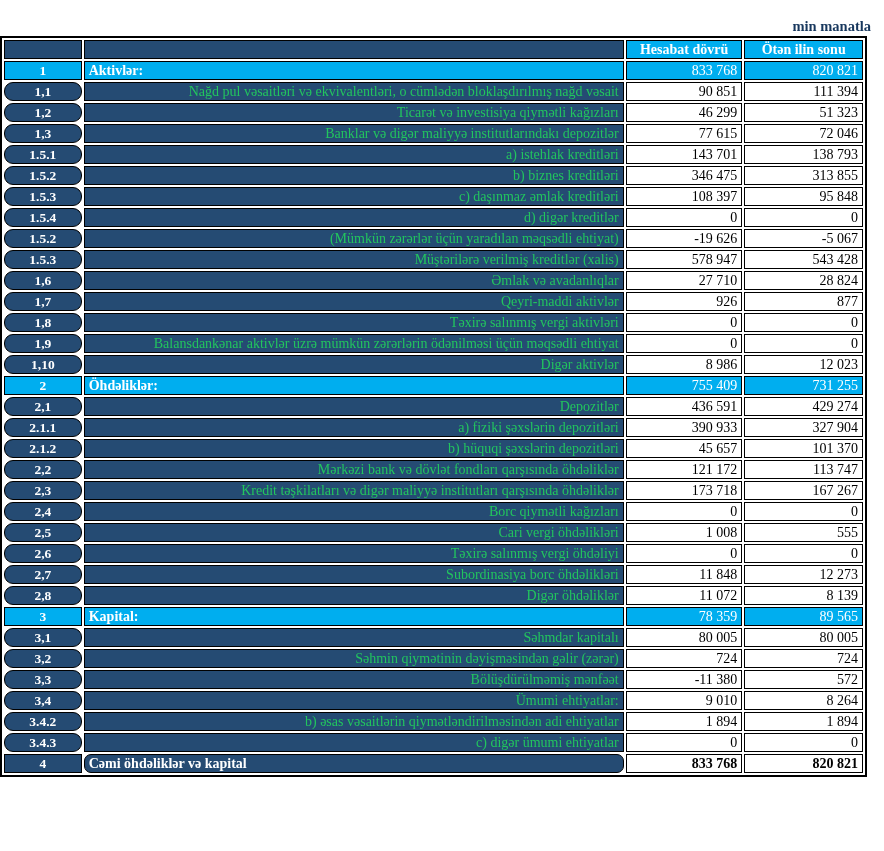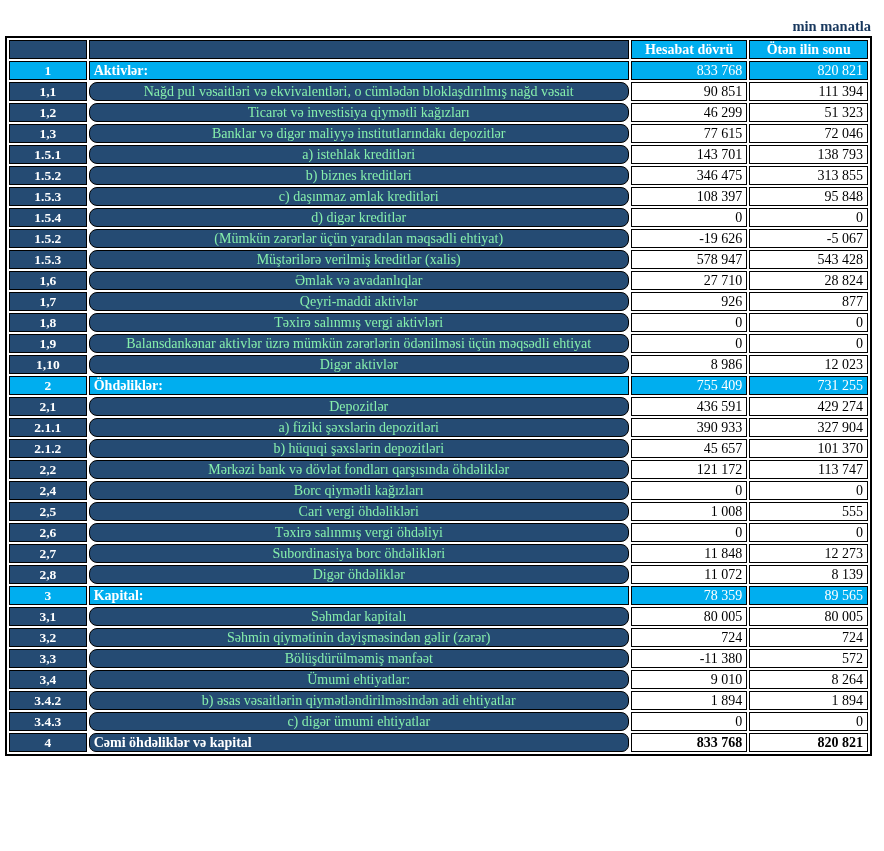--- a/index.html
+++ b/index.html
@@ -20,21 +20,20 @@
     color: #17375D;
     font-weight: bold;
     font-size: 14.5px;
     line-height: 16px;
     padding: 18px 13px 2px 0;
   }
   table.balance {
     border-collapse: separate;
     border-spacing: 2px;
     table-layout: fixed;
-    margin-left: 5px;
     width: 867px;
     background: #ffffff;
     border: 2.5px solid #000000;
   }
   col.c1 { width: 76px; }
   col.c2 { width: 528px; }
   col.c3 { width: 114px; }
   col.c4 { width: 116px; }
   td, th {
     border: 1.5px solid #000000;
@@ -54,27 +53,27 @@
     font-weight: bold;
     text-align: center;
     font-size: 14px;
   }
   
   tr.normal td.c-num {
     background: var(--navy);
     color: #ffffff;
     font-weight: bold;
     text-align: center;
+    border-radius: 9px;
   }
   tr.normal td.c-label {
     background: var(--navy);
-    color: #86efac;
-    text-align: center;
-    font-size: 14px;
-    border-radius: 8px;
+    color: #22c55e;
+    text-align: right;
+    font-size: 14px;
   }
   tr.normal td.c-val {
     background: #ffffff;
     color: #000000;
     text-align: right;
     font-size: 14px;
   }
   
   tr.section td { background: var(--cyan); color: #ffffff; }
   tr.section td.c-num { font-weight: bold; text-align: center; }
@@ -240,20 +239,26 @@
           <td class="c-val">45 657</td>
           <td class="c-val">101 370</td>
         </tr>
         <tr class="normal">
           <td class="c-num">2,2</td>
           <td class="c-label">Mərkəzi bank və dövlət fondları qarşısında öhdəliklər</td>
           <td class="c-val">121 172</td>
           <td class="c-val">113 747</td>
         </tr>
         <tr class="normal">
+          <td class="c-num">2,3</td>
+          <td class="c-label">Kredit təşkilatları və digər maliyyə institutları qarşısında öhdəliklər</td>
+          <td class="c-val">173 718</td>
+          <td class="c-val">167 267</td>
+        </tr>
+        <tr class="normal">
           <td class="c-num">2,4</td>
           <td class="c-label">Borc qiymətli kağızları</td>
           <td class="c-val">0</td>
           <td class="c-val">0</td>
         </tr>
         <tr class="normal">
           <td class="c-num">2,5</td>
           <td class="c-label">Cari vergi öhdəlikləri</td>
           <td class="c-val">1 008</td>
           <td class="c-val">555</td>

